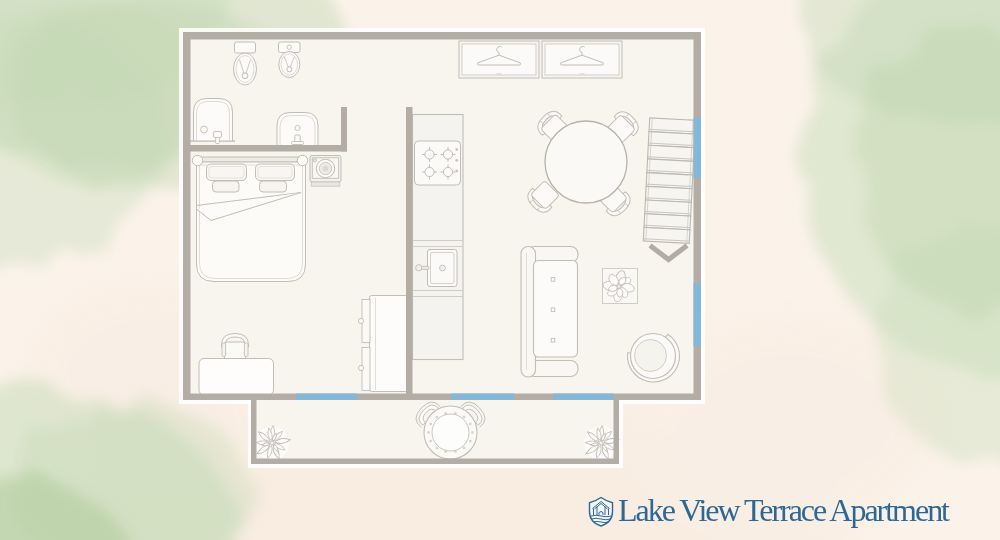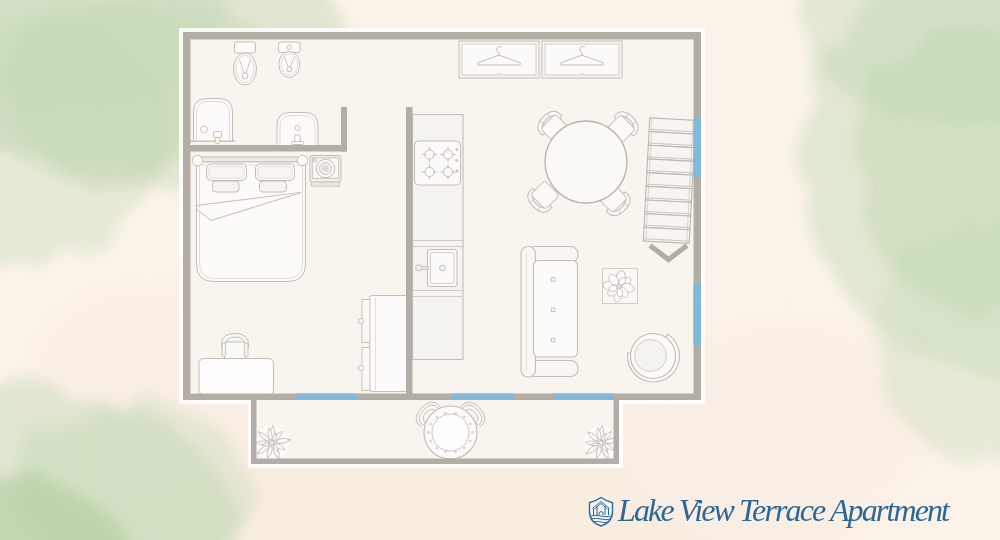--- a/index.html
+++ b/index.html
@@ -1,17 +1,17 @@
 <!DOCTYPE html>
 <html><head>
 <meta charset="utf-8">
 <style>
   html,body{margin:0;padding:0;}
   body{width:1000px;height:540px;overflow:hidden;font-family:"Liberation Sans",sans-serif;}
-  #stage{position:relative;width:1000px;height:540px;background:#fbf3ea;font-style:italic;}
+  #stage{position:relative;width:1000px;height:540px;background:#fbf3ea;}
   svg{position:absolute;left:0;top:0;}
 </style>
 </head>
 <body>
 <div id="stage">
 <svg width="1000" height="540" viewBox="0 0 1000 540">
 <defs>
   <filter id="wc" x="-30%" y="-30%" width="160%" height="160%">
     <feTurbulence type="fractalNoise" baseFrequency="0.018" numOctaves="3" seed="8" result="n"></feTurbulence>
     <feDisplacementMap in="SourceGraphic" in2="n" scale="38"></feDisplacementMap>

